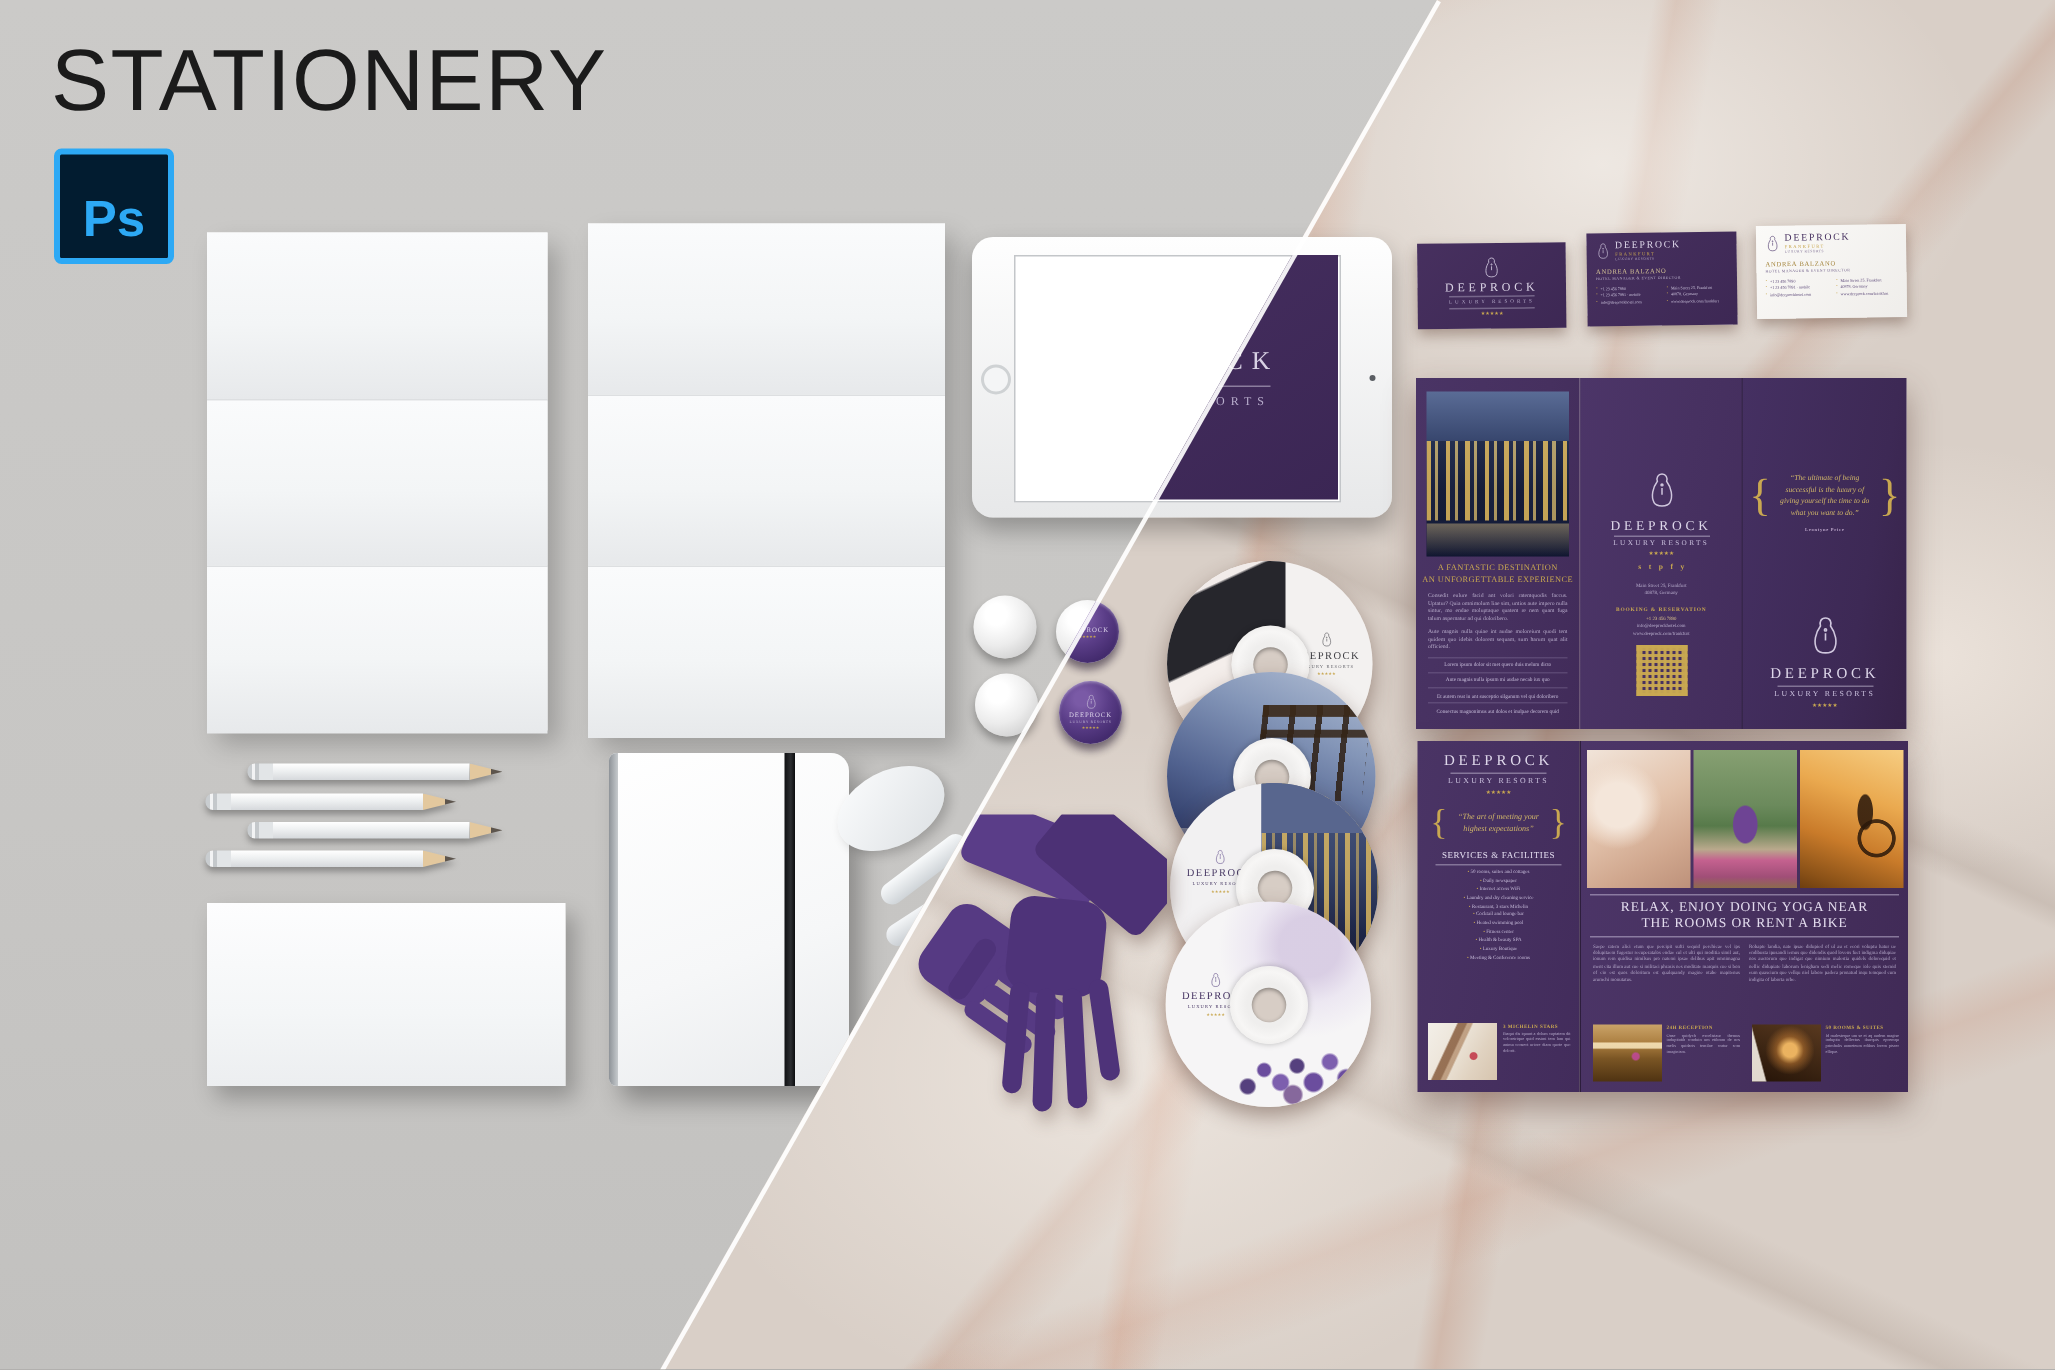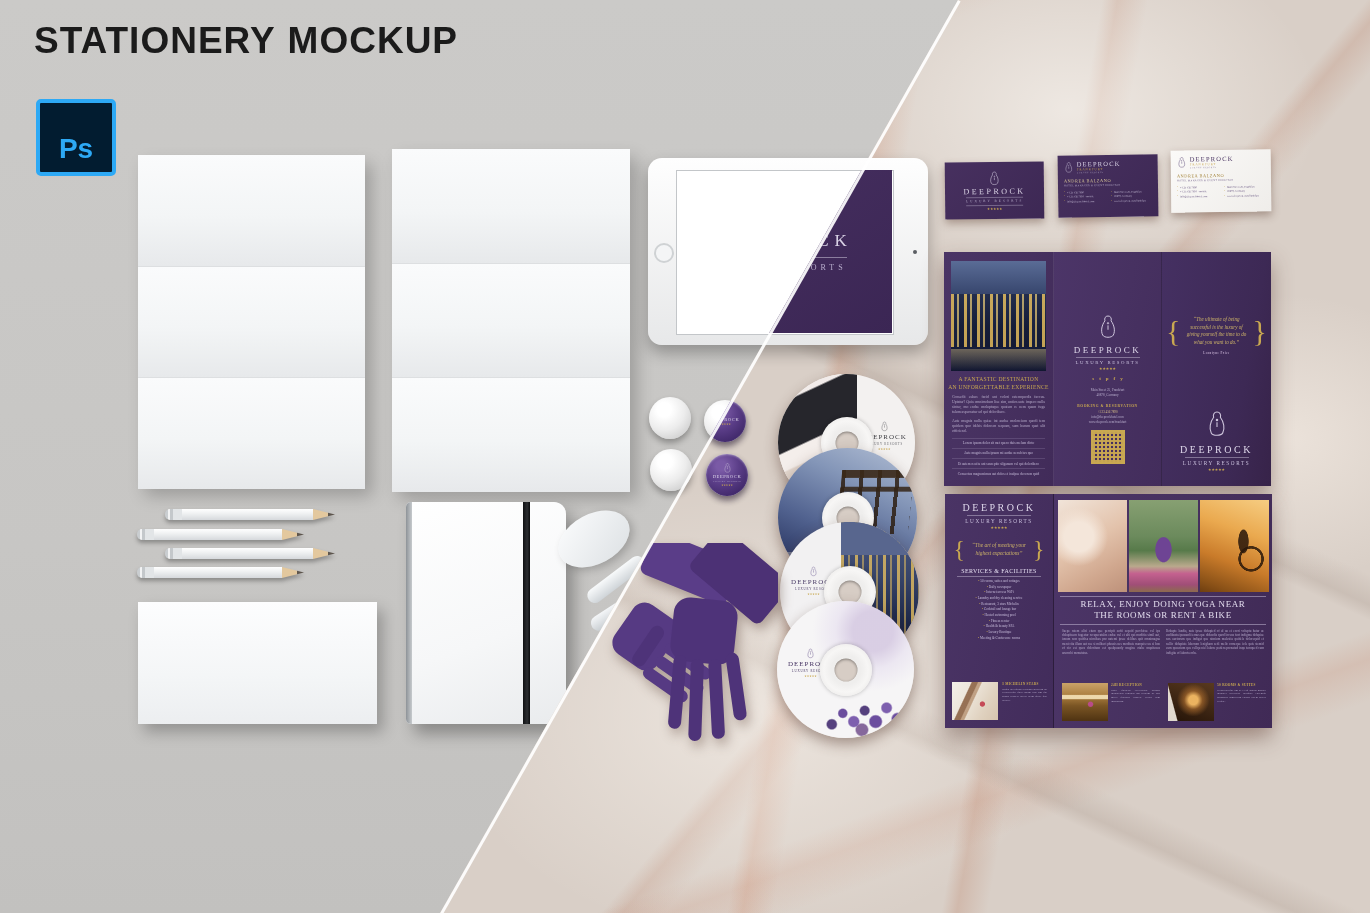--- a/index.html
+++ b/index.html
@@ -3,25 +3,25 @@
 <meta charset="utf-8">
 <style>
   html,body{margin:0;padding:0;background:#9e9e9e;}
   .abs{position:absolute;}
   #canvas{position:relative;width:1370px;height:913px;overflow:hidden;
     background:linear-gradient(180deg,#cbcac8 0%,#c7c6c4 60%,#c2c1bf 100%);
     font-family:"Liberation Sans",sans-serif;}
 
   
   #title{left:34px;top:20px;display:flex;align-items:baseline;color:#1b1b1b;}
-  #title .main{font-size:37px;font-weight:bold;letter-spacing:1px;}
+  #title .main{font-size:58px;font-weight:normal;letter-spacing:1px;}
   #title .sub{font-size:37px;font-weight:bold;letter-spacing:1px;margin-left:12px;}
   #ps{left:36px;top:99px;width:72px;height:69px;background:#021c30;border:4px solid #2da9f5;
       border-radius:5px;display:flex;align-items:flex-end;justify-content:center;}
-  #ps span{color:#2da9f5;font-size:28px;font-weight:bold;line-height:1;margin-bottom:9px;}
+  #ps span{color:#2da9f5;font-size:34px;font-weight:bold;line-height:1;margin-bottom:9px;}
 
   
   .sheet{background:#fff;box-shadow:7px 9px 16px rgba(0,0,0,.22);}
   .sheet .panel{height:33.333%;background:linear-gradient(180deg,#fafbfc 0%,#f3f5f6 55%,#e7e9eb 100%);}
   .sheet .panel + .panel{border-top:1px solid #dddfe1;}
   #sheet1{left:138px;top:155px;width:227px;height:332px;}
   #sheet2{left:392px;top:149px;width:238px;height:341px;}
 
   
   .pencil{height:11px;display:flex;filter:drop-shadow(0 3px 2px rgba(0,0,0,.30));}
@@ -296,21 +296,20 @@
       <path d="M10 9.5 v4"></path>
       <circle cx="10" cy="7.6" r="0.6"></circle>
     </g>
   </defs>
 </svg>
 
 <div id="canvas">
 
   <div class="abs" id="title">
     <span class="main">STATIONERY</span>
-    <span class="sub">MOCKUP</span>
   </div>
   <div class="abs" id="ps">
     <span>Ps</span>
   </div>
 
   <div class="abs sheet" id="sheet1">
     <div class="panel"></div>
     <div class="panel"></div>
     <div class="panel"></div>
   </div>

